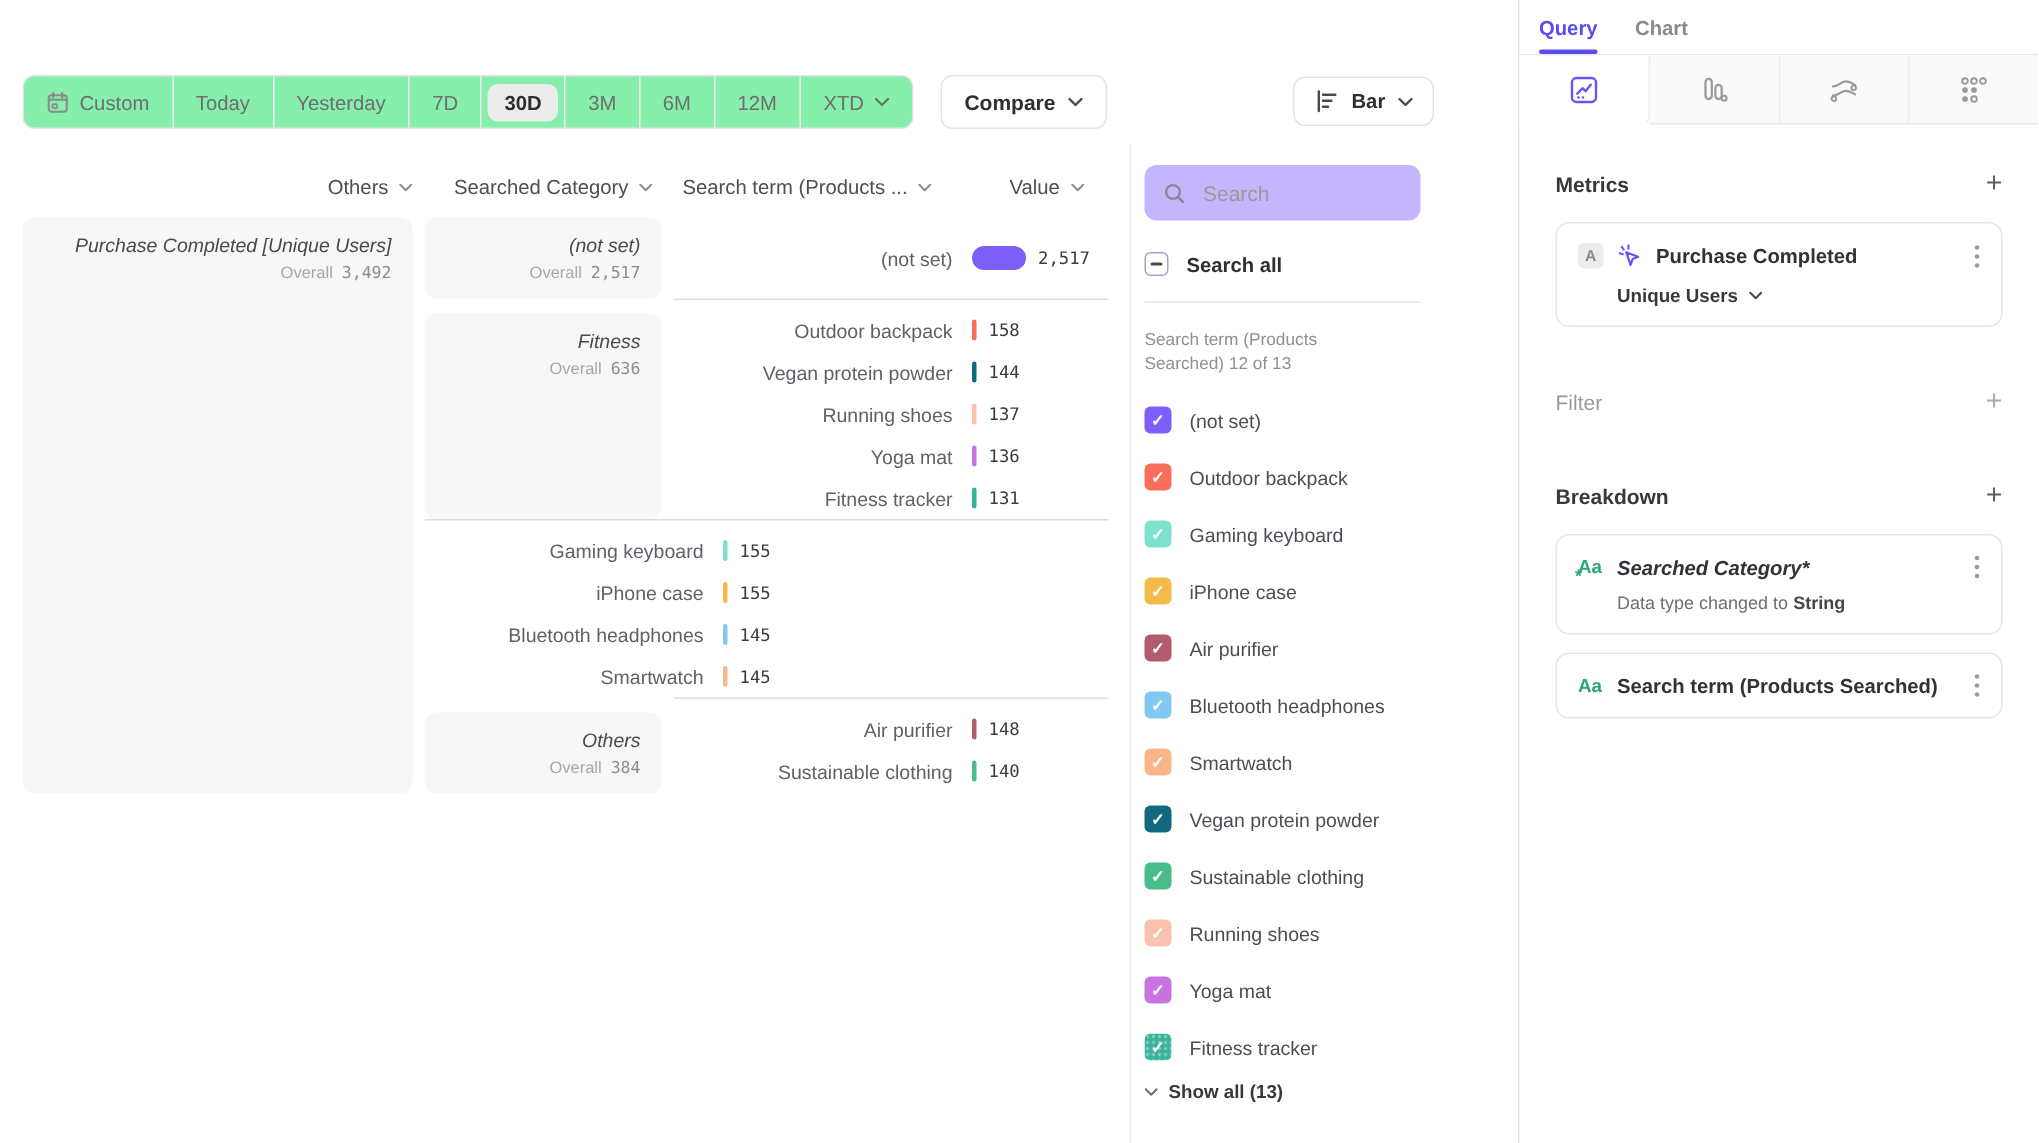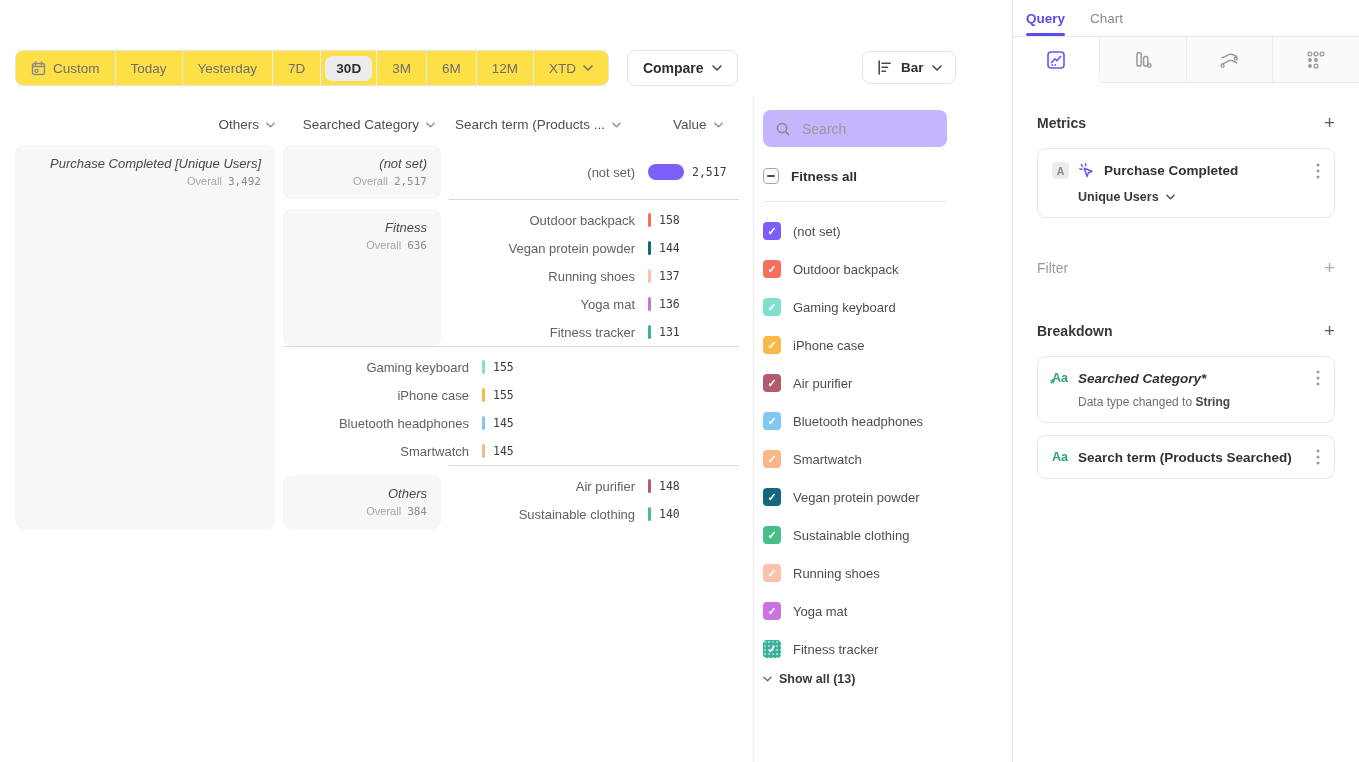--- a/index.html
+++ b/index.html
@@ -4,21 +4,21 @@
 <style>
   html,body{margin:0;padding:0;}
   body{width:1359px;height:762px;position:relative;background:#fff;overflow:hidden;
        font-family:"Liberation Sans",sans-serif;color:#3a3d42;}
   svg{display:block;}
   button{font-family:"Liberation Sans",sans-serif;background:none;border:none;cursor:pointer;padding:0;}
   .mono{font-family:"DejaVu Sans Mono",monospace;}
 
   
   .toolbar{position:absolute;left:15px;top:50px;display:flex;align-items:center;}
-  .range-group{display:inline-flex;border:1px solid #e3e3e3;border-radius:8px;height:34px;align-items:stretch;background:#fde047;}
+  .range-group{display:inline-flex;border:1px solid #e3e3e3;border-radius:8px;height:34px;align-items:stretch;background:#86efac;}
   .range-btn{display:flex;align-items:center;padding:0 4px;border-right:1px solid #efefef;color:#6e6e6e;font-size:13.5px;}
   .range-btn:last-child{border-right:none;}
   .range-btn .chip{display:flex;align-items:center;gap:7px;padding:5px 11px;border-radius:7px;}
   .range-btn.selected .chip{background:#ececec;color:#2d2d2d;font-weight:700;}
   .compare-btn{margin-left:18px;height:36px;border:1px solid #e3e3e3;border-radius:8px;padding:0 15px;
        display:flex;align-items:center;gap:8px;font-size:14px;font-weight:600;color:#2f2f2f;}
   .charttype-btn{position:absolute;left:862px;top:51px;height:33px;border:1px solid #e3e3e3;border-radius:8px;
        padding:0 13px;display:flex;align-items:center;gap:8px;font-size:13.5px;font-weight:700;color:#2f2f2f;background:#fff;}
 
   
@@ -65,21 +65,21 @@
   .cb-item{display:flex;align-items:center;gap:12px;height:38px;cursor:pointer;}
   .cb{width:18px;height:18px;border-radius:4px;display:flex;align-items:center;justify-content:center;
       color:#fff;font-size:11px;font-weight:700;}
   .cb.textured{background-image:radial-gradient(rgba(255,255,255,.45) 1px,transparent 1.1px);background-size:4px 4px;}
   .cb-item .lbl{font-size:13px;color:#4a4e54;}
   .show-all{display:flex;align-items:center;gap:7px;margin-top:4px;font-size:12.5px;font-weight:600;color:#35393e;}
 
   
   .sidebar{position:absolute;left:1012px;right:0;top:0;bottom:0;border-left:1px solid #e4e4e4;background:#fff;box-sizing:border-box;}
   .qtabs{display:flex;gap:25px;padding:11px 0 0 13px;border-bottom:1px solid #e8e8e8;}
-  .qtab{position:relative;padding-bottom:10px;font-size:13.5px;font-weight:400;color:#8a8a8a;}
+  .qtab{position:relative;padding-bottom:10px;font-size:13.5px;font-weight:700;color:#8a8a8a;}
   .qtab.active{color:#5b4cf0;font-weight:700;}
   .qtab.active::after{content:"";position:absolute;left:0;right:0;bottom:0;height:3px;background:#5b4cf0;border-radius:2px;}
   .icon-tabs{display:flex;height:46px;}
   .itab{flex:1;display:flex;align-items:center;justify-content:center;background:#fafafa;
         border-bottom:1px solid #e8e8e8;}
   .itab:not(:last-child){border-right:1px solid #ececec;}
   .itab.active{background:#fff;border-bottom:1px solid transparent;border-bottom-right-radius:6px;}
   .section{padding:0 24px;}
   .sec-head{display:flex;justify-content:space-between;align-items:center;}
   .sec-head.metrics{margin-top:30px;}
@@ -335,23 +335,24 @@
     <svg width="16" height="16" viewBox="0 0 16 16">
         <circle cx="7" cy="7" r="4.6" fill="none" stroke="#8a8a8a" stroke-width="1.5"></circle>
         <path d="M10.6 10.6l3 3" stroke="#8a8a8a" stroke-width="1.5" stroke-linecap="round"></path>
       </svg>
     <input type="text" placeholder="Search" style="">
   </div>
   <div class="select-all">
     <span class="cb-ind">
         <span class="dash"></span>
       </span>
-    <span class="lbl">Fitness all</span>
+    <span class="lbl">Search all</span>
   </div>
   <div class="fp-divider"></div>
+  <div class="list-label">Search term (Products Searched) 12 of 13</div>
   <div class="cb-list" id="cb-list">
       <div class="cb-item">
         <span class="cb" style="background-color: rgb(125, 94, 248);">✓</span>
         <span class="lbl">(not set)</span>
       </div>
       <div class="cb-item">
         <span class="cb" style="background-color: rgb(247, 110, 92);">✓</span>
         <span class="lbl">Outdoor backpack</span>
       </div>
       <div class="cb-item">

